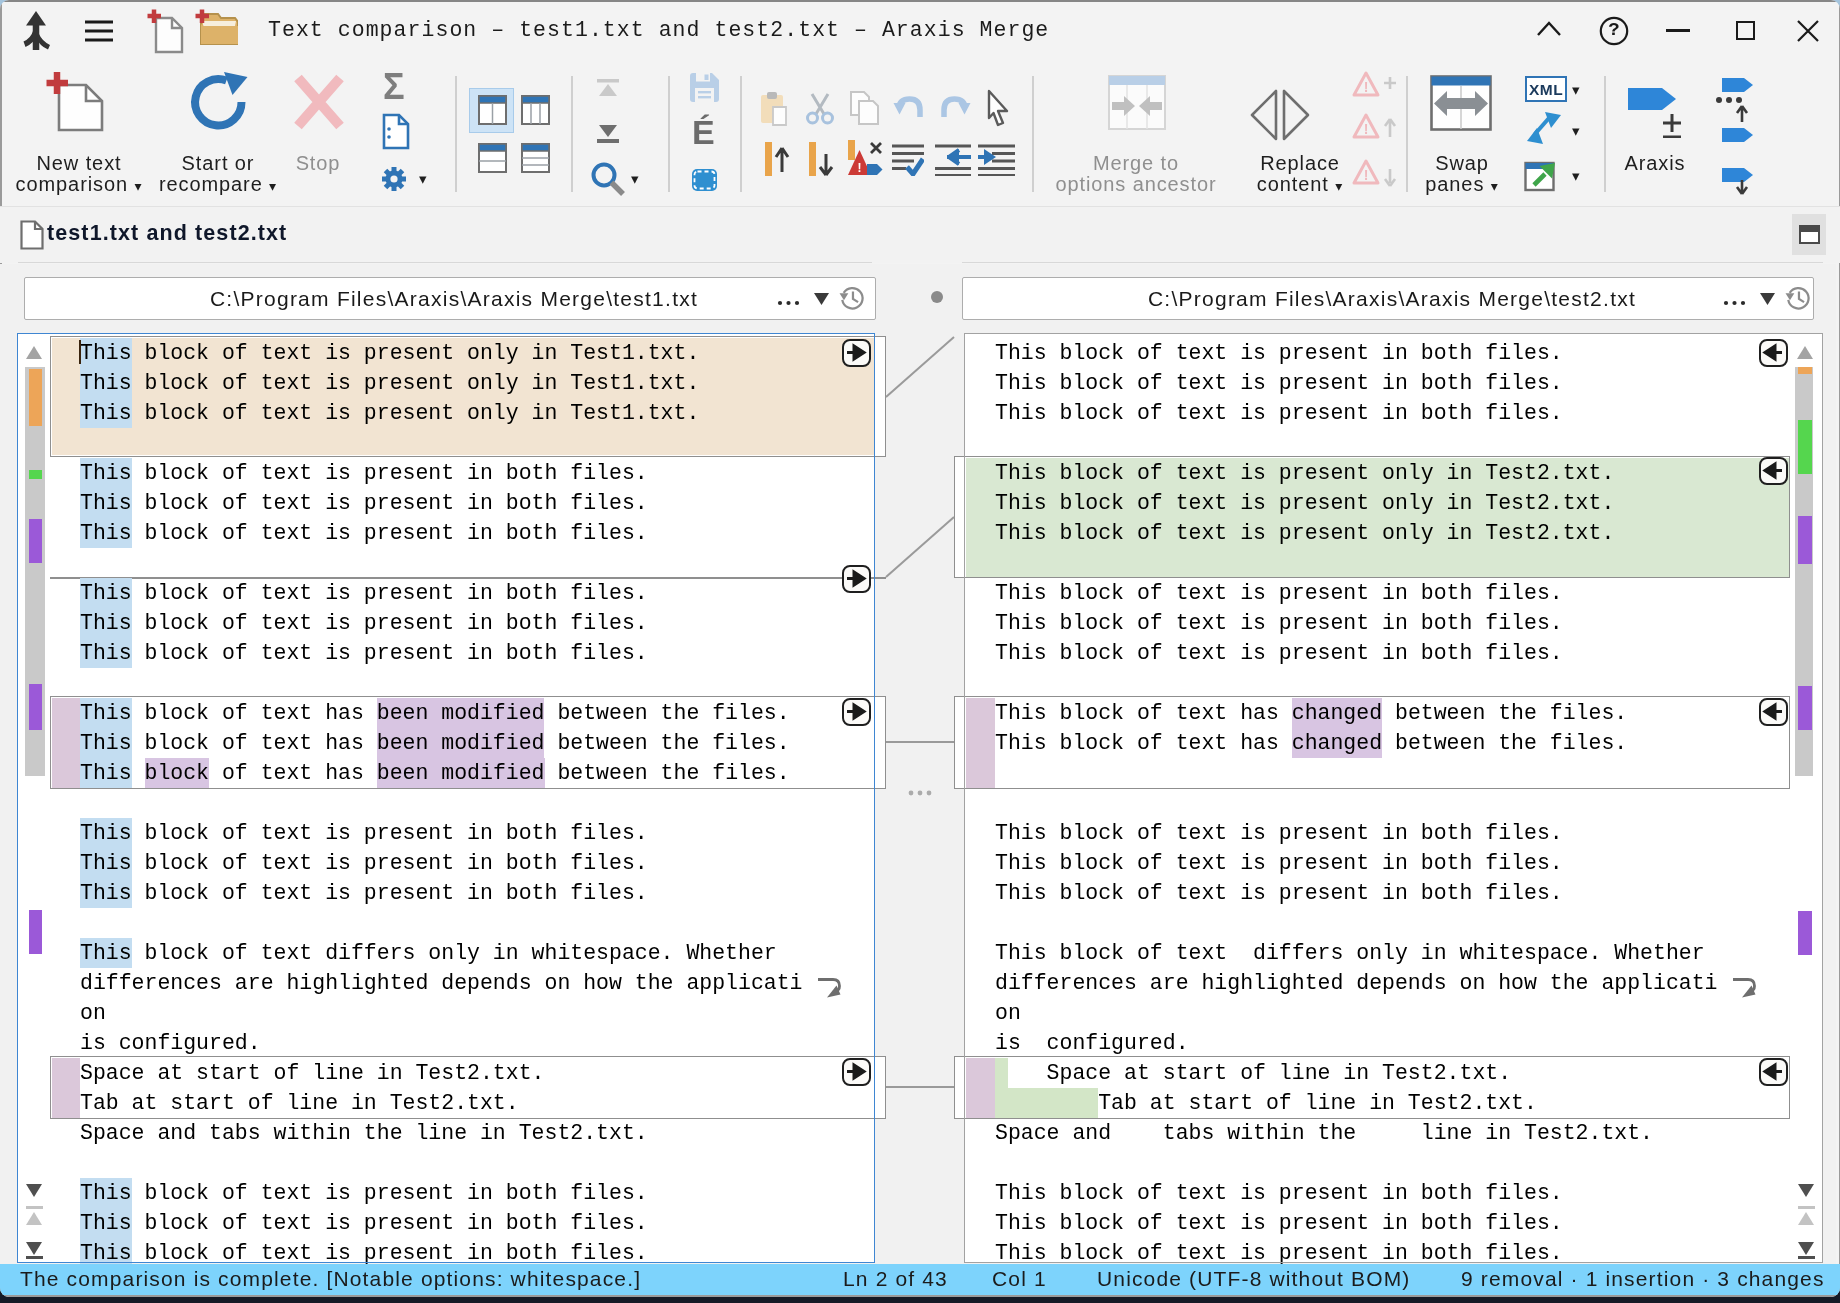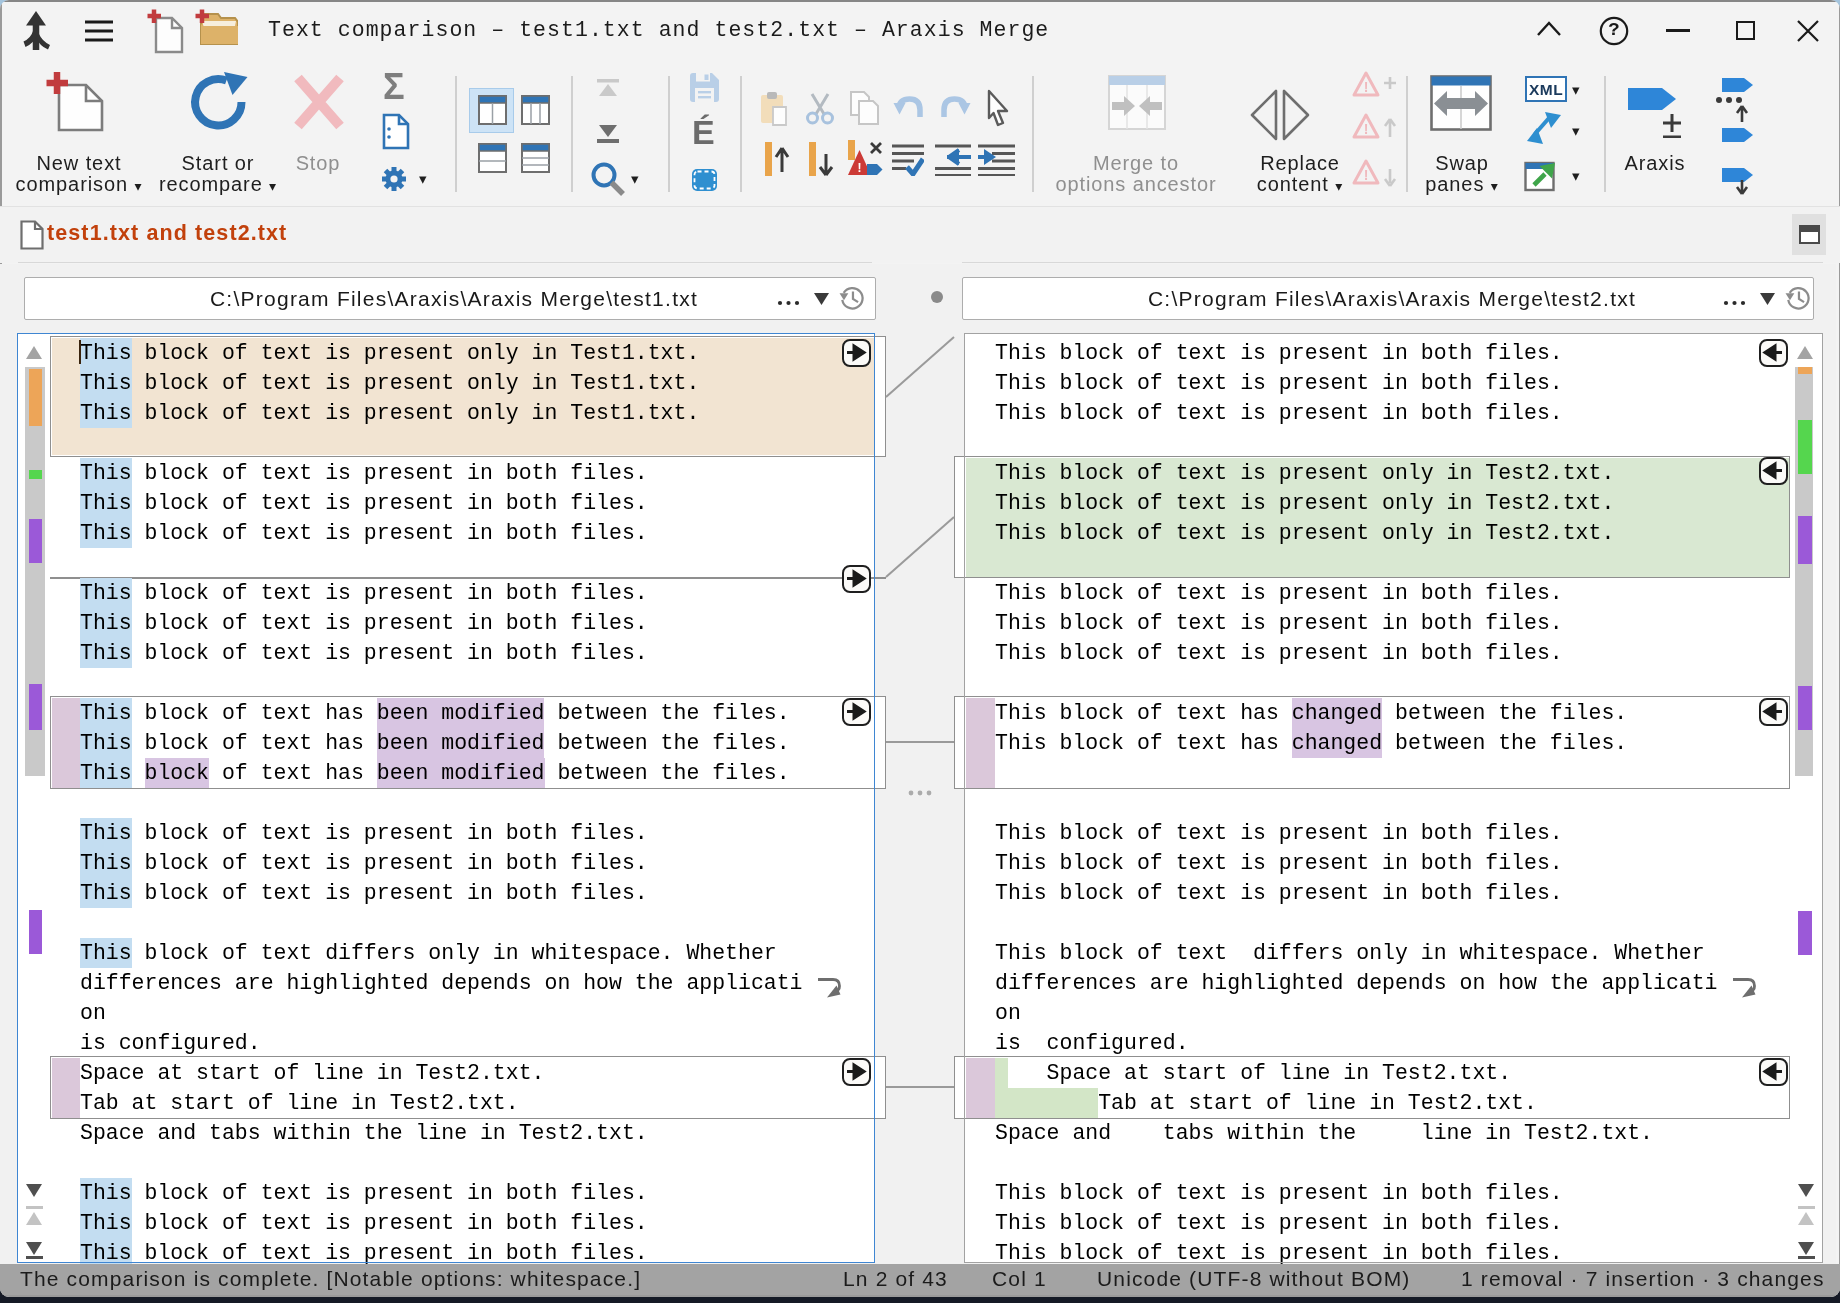--- a/index.html
+++ b/index.html
@@ -31,21 +31,21 @@
 .hlb,.hlp,.hlg { display:inline-block; height:30px; vertical-align:top; }
 .hlb { background:#c3ddf1; }
 .hlp { background:#d8c5e2; }
 .hlg { background:#d3e6c7; }
 .blk { position:absolute; border:1.5px solid #8f8f8f; }
 .fill { position:absolute; }
 .strip { position:absolute; width:29px; background:#dbc8da; }
 .btn { position:absolute; width:29px; height:28px; background:#fbfaf8; border:2.5px solid #1f1f1f; border-radius:8px; }
 .btn svg { position:absolute; left:1px; top:1px; }
 
-#status { position:absolute; left:0; top:1264px; width:1840px; height:31px; background:#a3a3a3; font-size:21px; color:#1b1b1b; letter-spacing:1.15px; }
+#status { position:absolute; left:0; top:1264px; width:1840px; height:31px; background:#7dd3fc; font-size:21px; color:#1b1b1b; letter-spacing:1.15px; }
 #status div { position:absolute; top:3px; white-space:pre; }
 .tri { position:absolute; width:0; height:0; }
 </style>
 </head>
 <body>
 <div id="corner-l"></div>
 <div id="corner-r"></div>
 <div id="win">
   <div class="edge" style="left:0;top:0;width:1840px;height:2px;background:#868686"></div>
   <div class="edge" style="left:0;top:0;width:1.5px;height:1297px"></div>
@@ -321,21 +321,21 @@
       </g>
       <path d="M16 44 V30 M16 28 L11 35 M16 28 L21 35" fill="none" stroke="#3a3a3a" stroke-width="2.6" transform="translate(12,2)"></path>
       <path d="M16 106 V118 M16 120 L11 113 M16 120 L21 113" fill="none" stroke="#3a3a3a" stroke-width="2.6" transform="translate(12,-2)"></path>
     </svg>
   </div>
   <div id="tabrow">
     <svg class="abs" style="left:20px;top:13px" width="24" height="30" viewBox="0 0 24 30">
       <path d="M1.5 1.5 H15 L22.5 9 V28.5 H1.5 Z" fill="#fff" stroke="#6e6e6e" stroke-width="2.2"></path>
       <path d="M15 1.5 V9 H22.5" fill="none" stroke="#6e6e6e" stroke-width="2.2"></path>
     </svg>
-    <div class="abs" style="left:47px;top:14px;font-size:21.5px;font-weight:bold;color:#c2410c;letter-spacing:1.1px">test1.txt and test2.txt</div>
+    <div class="abs" style="left:47px;top:14px;font-size:21.5px;font-weight:bold;color:#0f172a;letter-spacing:1.1px">test1.txt and test2.txt</div>
     <div class="abs" style="left:1792px;top:7px;width:34px;height:41px;background:#e0e0e0"></div>
     <svg class="abs" style="left:1799px;top:18px" width="21" height="19" viewBox="0 0 21 19">
       <rect x="1" y="1" width="19" height="17" fill="#fff" stroke="#4a4a4a" stroke-width="2"></rect>
       <rect x="1" y="1" width="19" height="6" fill="#4a4a4a"></rect>
     </svg>
     <div class="abs" style="left:18px;bottom:0;width:854px;height:1px;background:#d8d8d8"></div>
     <div class="abs" style="left:962px;bottom:0;width:861px;height:1px;background:#d8d8d8"></div>
   </div>
   <div id="pathrow">
     <div class="pathbox" style="left:24px;width:852px;padding-left:8px">C:\Program Files\Araxis\Araxis Merge\test1.txt</div>
@@ -535,15 +535,15 @@
         <svg width="22" height="21" viewBox="0 0 22 21">
           <path d="M20 10.5 H10 M13 10.5 L13 4 L3 10.5 L13 17 Z" stroke="#1a1a1a" stroke-width="3" fill="#1a1a1a"></path>
         </svg>
       </div>
   </div>
   <div id="status">
     <div style="left:20px">The comparison is complete. [Notable options: whitespace.]</div>
     <div style="left:843px">Ln 2 of 43</div>
     <div style="left:992px">Col 1</div>
     <div style="left:1097px">Unicode (UTF-8 without BOM)</div>
-    <div style="left:1461px">1 removal · 7 insertion · 3 changes</div>
+    <div style="left:1461px">9 removal · 1 insertion · 3 changes</div>
   </div>
 </div>
 
 </body></html>

